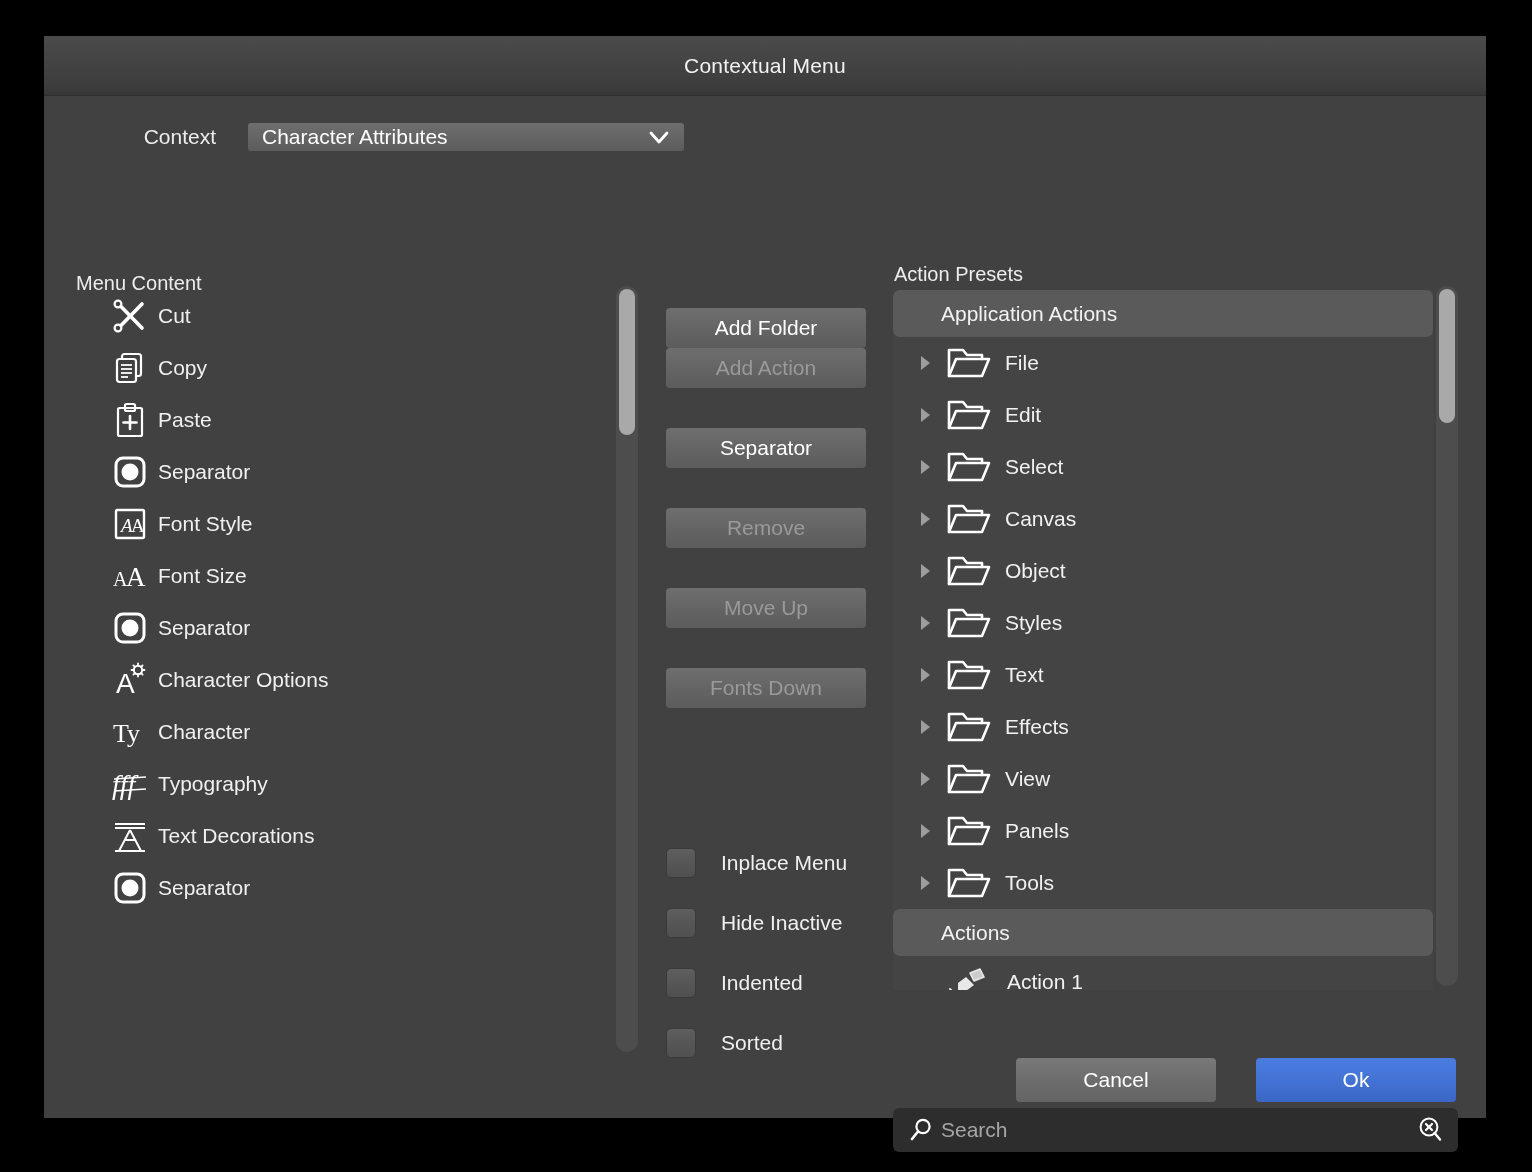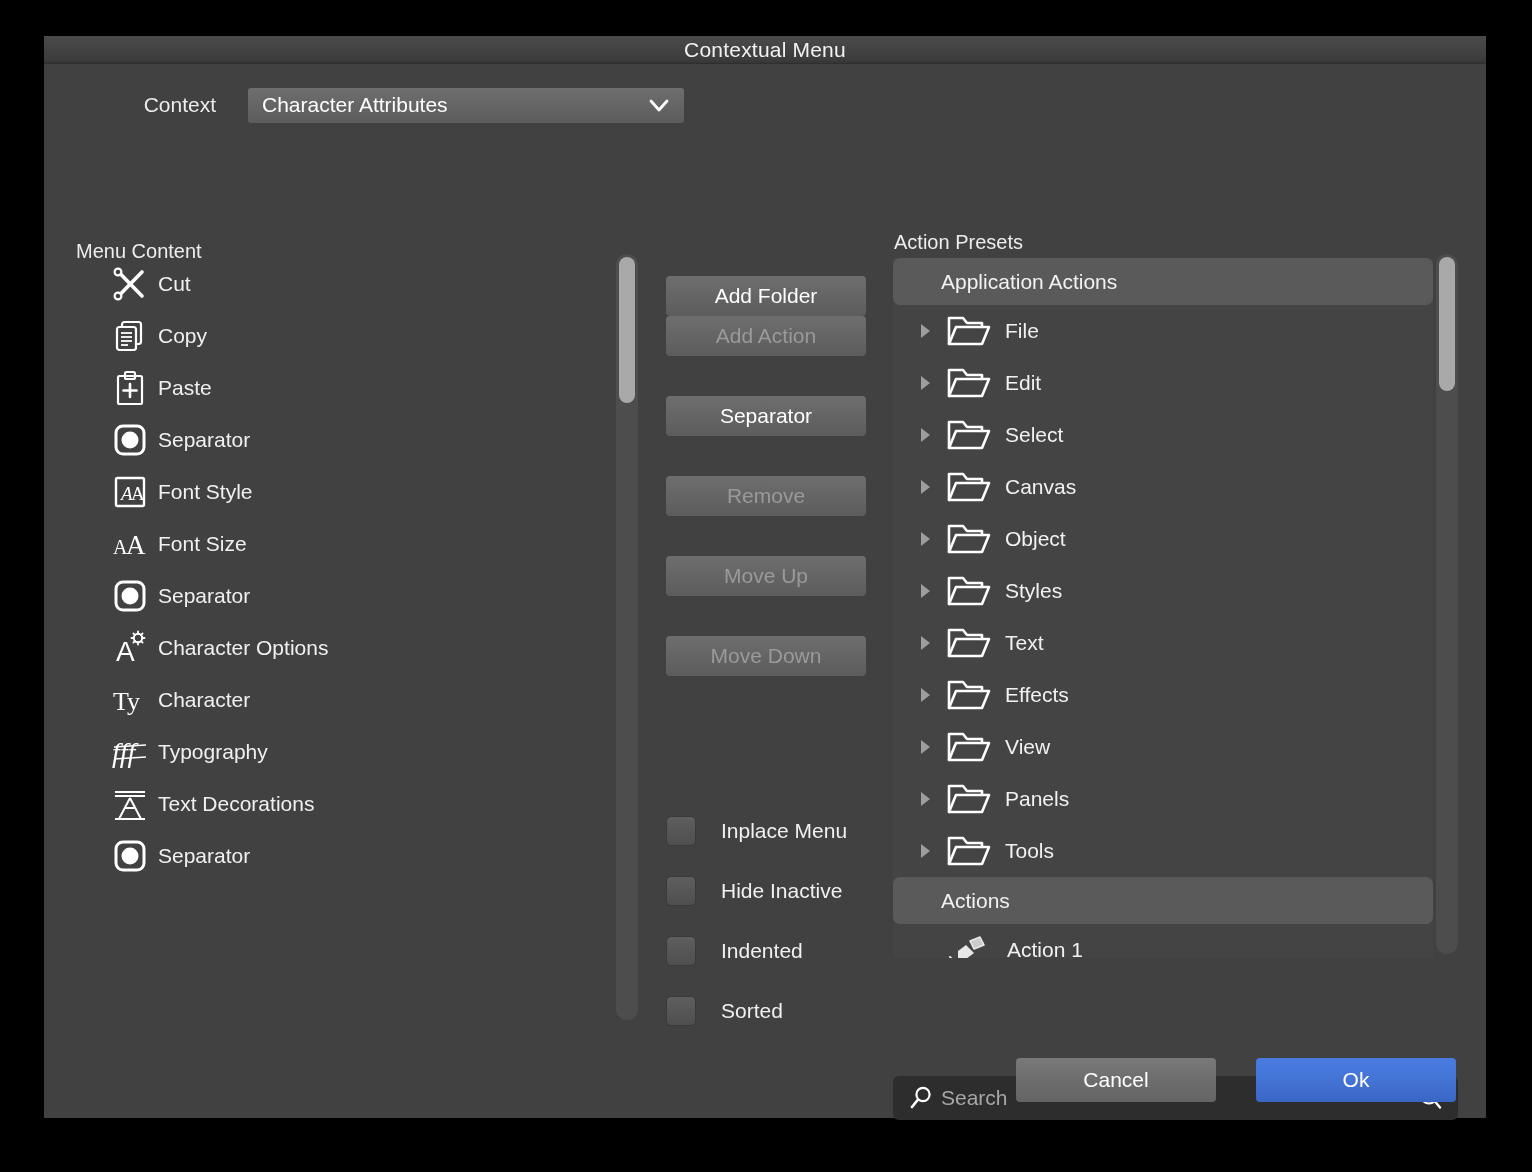--- a/index.html
+++ b/index.html
@@ -13,21 +13,21 @@
   #dialog {
     position: absolute;
     left: 44px; top: 36px;
     width: 1442px; height: 1082px;
     background: #414141;
     display: flex; flex-direction: column;
   }
 
   
   #titlebar {
-    height: 28px;
+    height: 60px;
     background: linear-gradient(to bottom, #4b4b4b 0%, #3c3c3c 88%, #353535 100%);
     border-bottom: 1px solid #2f2f2f;
     display: flex; align-items: center; justify-content: center;
     flex: 0 0 auto;
   }
   #titlebar .title {
     color: #f2f2f2;
     font-size: 21px;
     letter-spacing: .2px;
   }
@@ -39,21 +39,21 @@
     flex: 0 0 auto;
   }
   #context-label {
     width: 204px;
     text-align: right;
     padding-right: 32px;
     color: #ededed;
     font-size: 21px;
   }
   #context-select {
-    width: 436px; height: 35px;
+    width: 436px; height: 28px;
     background: linear-gradient(to bottom, #6e6e6e 0%, #646464 55%, #5c5c5c 100%);
     border-radius: 3px;
     display: flex; align-items: center;
     padding: 0 12px 0 14px;
     color: #fff; font-size: 21px;
     position: relative;
     cursor: pointer;
   }
   #context-select .val { flex: 1; }
   #context-select .chev {
@@ -413,21 +413,21 @@
     <div id="left-scroll">
       <div class="thumb"></div>
     </div>
 
     <div id="mid-col">
         <div class="mid-btn" style="top: 90px; margin-top: 40px;">Add Folder</div>
         <div class="mid-btn disabled" style="top: 170px;">Add Action</div>
         <div class="mid-btn" style="top: 250px;">Separator</div>
         <div class="mid-btn disabled" style="top: 330px;">Remove</div>
         <div class="mid-btn disabled" style="top: 410px;">Move Up</div>
-        <div class="mid-btn disabled" style="top: 490px;">Move Down</div>
+        <div class="mid-btn disabled" style="top: 490px;">Fonts Down</div>
         <div class="chk-row" style="top: 670px;">
           <span class="chk-box"></span>
           <span class="chk-label">Inplace Menu</span>
         </div>
         <div class="chk-row" style="top: 730px;">
           <span class="chk-box"></span>
           <span class="chk-label">Hide Inactive</span>
         </div>
         <div class="chk-row" style="top: 790px;">
           <span class="chk-box"></span>

